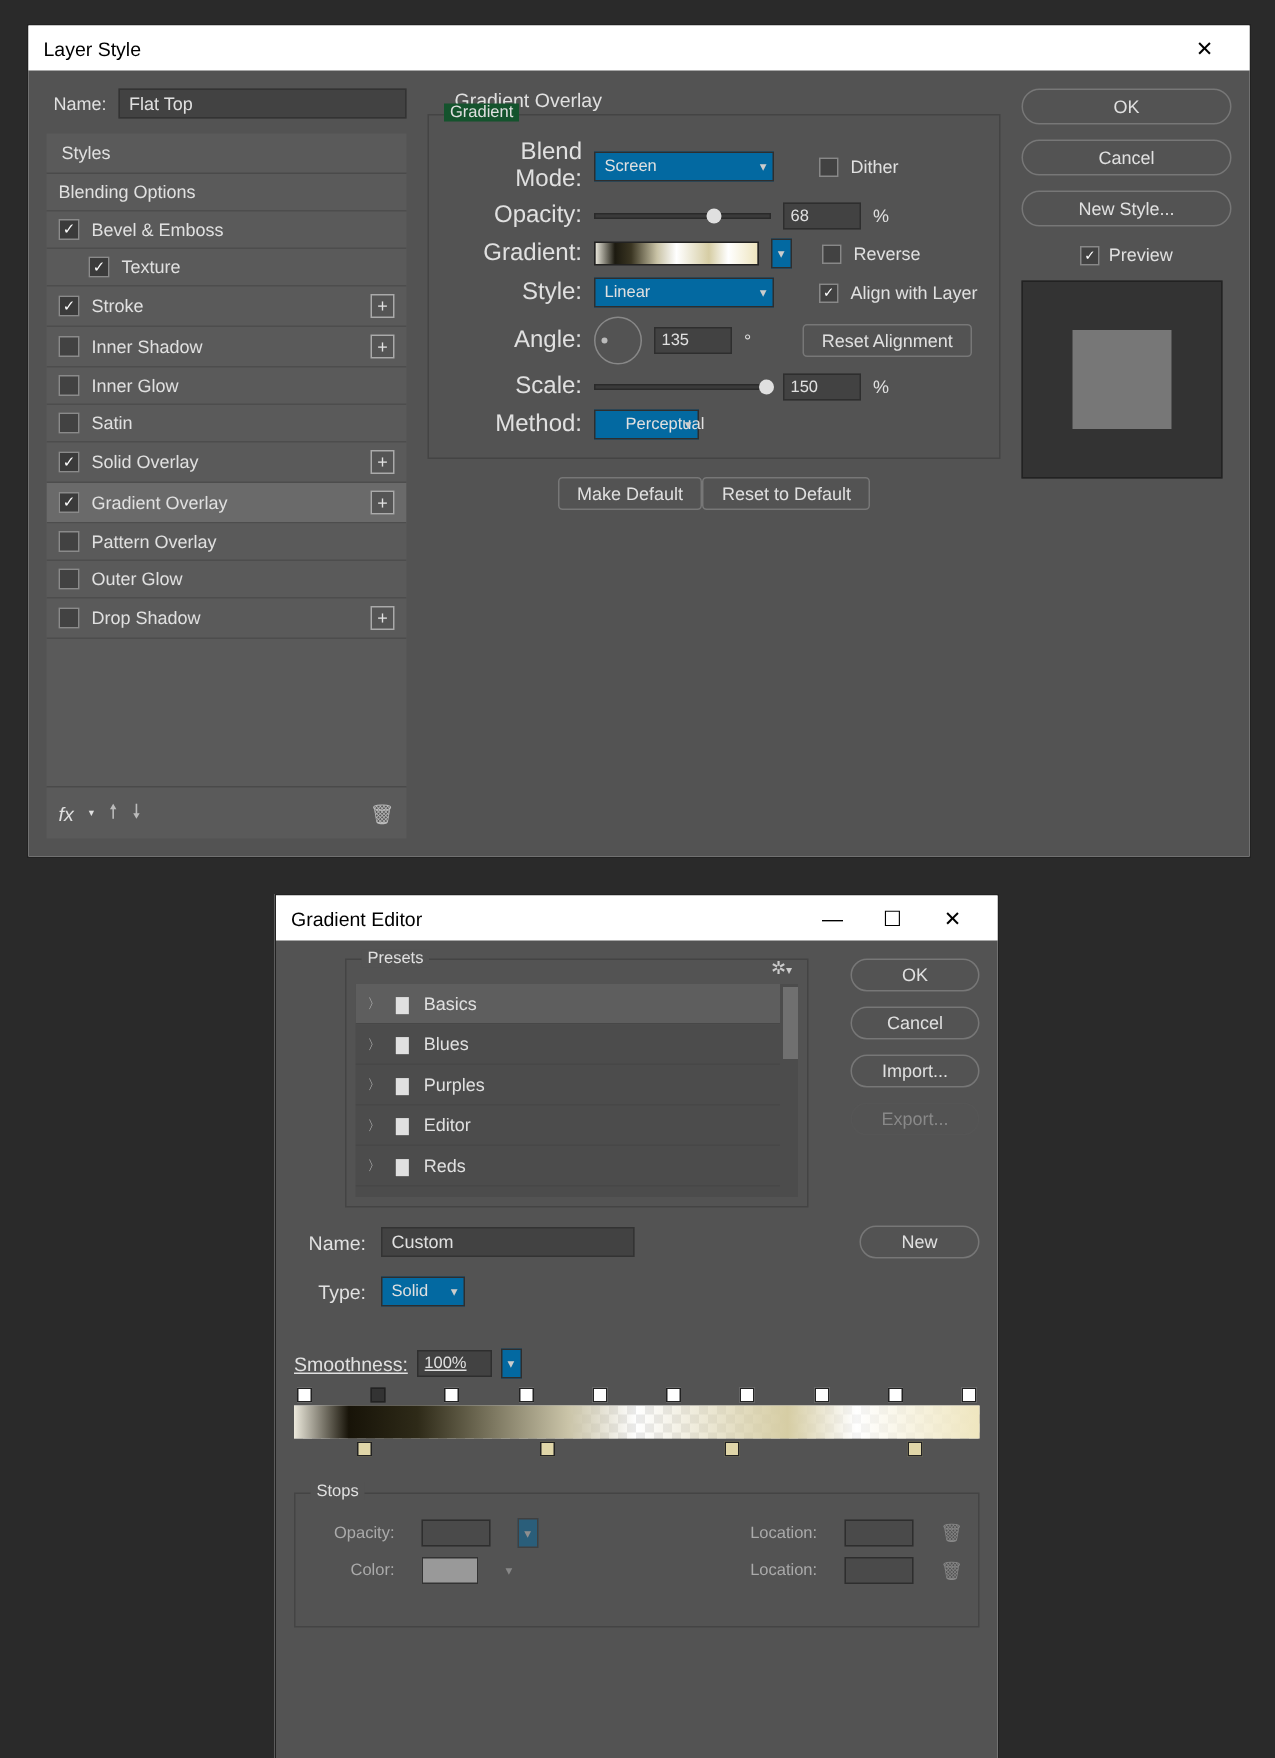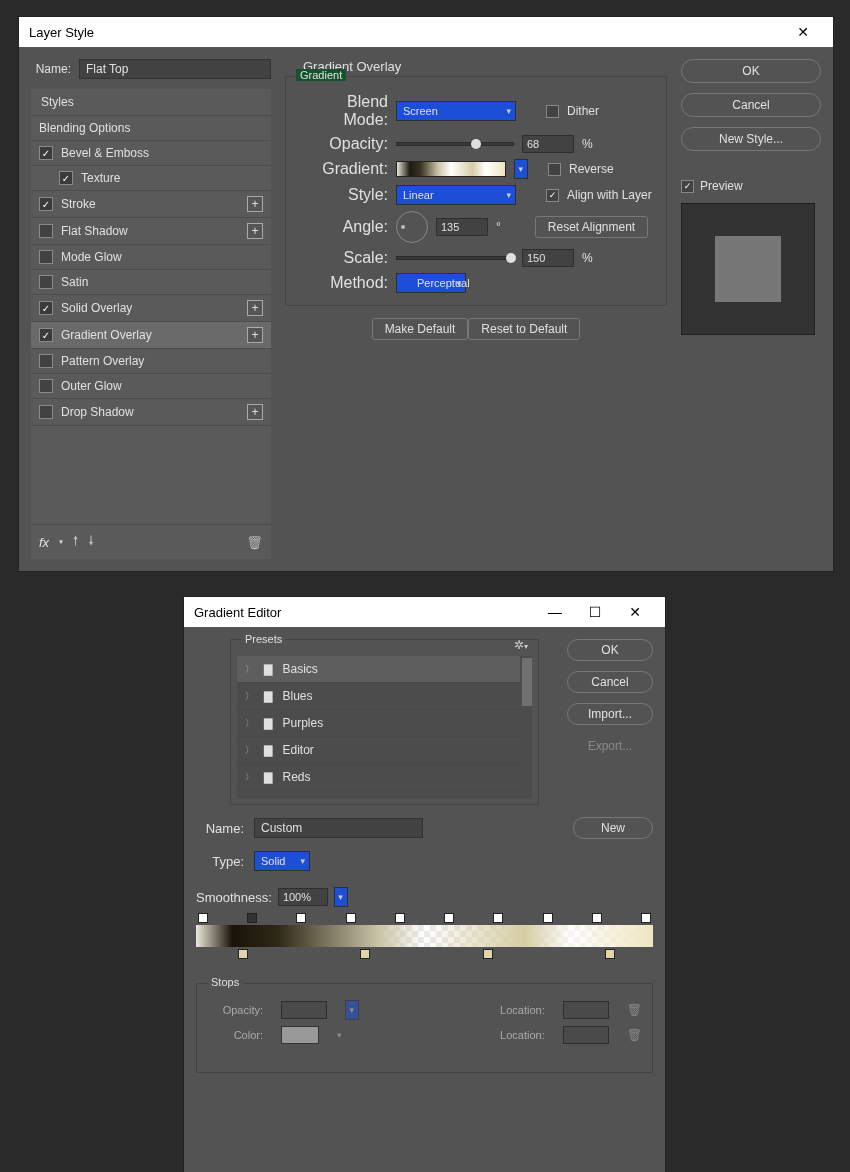--- a/index.html
+++ b/index.html
@@ -36,39 +36,39 @@
 .styles-footer .fx { font-style: italic; font-size: 13px; }
 .styles-footer .arrow, .styles-footer .trash { font-size: 13px; color: #bbb; }
 .styles-footer .spacer { flex: 1; }
 
 .ls-mid { flex: 1; display: flex; flex-direction: column; }
 .panel-title { font-size: 13px; margin: 0 0 2px 18px; }
 .gradbox { border: 1px solid #444; padding: 10px 14px 14px 14px; background: #535353; height: 230px; position: relative; }
 .gradbox .fieldset-label { position: absolute; top: -8px; left: 10px; background: #14532d; padding: 0 4px; font-size: 11px; }
 .grow { display: flex; align-items: center; margin: 6px 0; gap: 8px; }
 .grow .glabel { width: 88px; text-align: right; font-size: 16px; }
-.select { background: #1d4ed8; border: 1px solid #2e2e2e; color: #e0e0e0; height: 20px; padding: 0 18px 0 6px; font-size: 11px; position: relative; display: inline-flex; align-items: center; cursor: pointer; }
+.select { background: #0369a1; border: 1px solid #2e2e2e; color: #e0e0e0; height: 20px; padding: 0 18px 0 6px; font-size: 11px; position: relative; display: inline-flex; align-items: center; cursor: pointer; }
 .select::after { content: "▾"; position: absolute; right: 4px; font-size: 9px; color: #ccc; }
 .select.w120 { width: 120px; }
 .select.w70 { width: 70px; padding-left: 20px; }
 .chkbox { width: 13px; height: 13px; border: 1px solid #888; background: #424242; display: inline-flex; align-items: center; justify-content: center; font-size: 9px; color: #fff; }
 .chkbox.checked::after { content: "✓"; }
 .slider-track { width: 118px; height: 4px; background: #3a3a3a; position: relative; border: 1px solid #2a2a2a; }
 .slider-thumb { position: absolute; top: -4px; width: 10px; height: 10px; background: #e0e0e0; border-radius: 50%; transform: translateX(-50%); }
 .numbox { background: #424242; border: 1px solid #2e2e2e; color: #e0e0e0; width: 52px; height: 18px; font-size: 11px; padding: 0 4px; }
 .btn { background: #535353; border: 1px solid #777; border-radius: 10px; color: #e0e0e0; padding: 3px 16px; font-size: 12px; cursor: pointer; }
 .btn-secondary { border-radius: 3px; padding: 3px 12px; }
 .angle-dial { width: 32px; height: 32px; border: 1px solid #888; border-radius: 50%; position: relative; background: #535353; }
 .angle-dial .dot { width: 4px; height: 4px; background: #bbb; border-radius: 50%; position: absolute; top: 13px; left: 4px; }
 .grad-preview { width: 110px; height: 16px; background: linear-gradient(90deg,#e8e6da 0%, #1c1a10 12%, #3a3522 22%, #c9c3a6 38%, #fff 50%, #d6cda4 70%, #fff 82%, #eee5bf 100%); border: 1px solid #222; cursor: pointer; }
 .defaults-row { display: flex; justify-content: center; margin-top: 12px; }
 
 .ls-right { width: 140px; display: flex; flex-direction: column; gap: 10px; align-items: stretch; }
 .ls-right .btn { width: 100%; text-align: center; border-radius: 12px; padding: 4px 0; }
-.prev-row { display: flex; align-items: center; justify-content: flex-start; gap: 6px; margin-top: 18px; }
+.prev-row { display: flex; align-items: center; justify-content: center; gap: 6px; margin-top: 2px; }
 .preview-canvas { background: #333; border: 1px solid #222; width: 134px; height: 132px; display: flex; align-items: center; justify-content: center; }
 .preview-canvas .inner { width: 66px; height: 66px; background: #777; }
 
 
 #gradeditor { left: 183px; top: 596px; width: 483px; }
 #gradeditor .dlgbody { height: 546px; display: flex; flex-direction: column; gap: 12px; }
 
 .ge-top { display: flex; gap: 28px; margin-left: 34px; }
 .presets-panel { flex: 1; border: 1px solid #444; padding: 6px 6px 6px 6px; position: relative; background: #535353; }
 .presets-panel .fieldset-label { position: absolute; top: -7px; left: 10px; background: #535353; padding: 0 4px; font-size: 11px; }
@@ -82,21 +82,21 @@
 .preset-row.selected { background: #5e5e5e; }
 
 .ge-btncol { width: 86px; display: flex; flex-direction: column; gap: 10px; }
 .ge-btncol .btn { width: 100%; text-align: center; border-radius: 12px; padding: 3px 0; }
 .ge-btncol .btn.disabled { color: #888; border-color: #555; }
 
 .ge-row { display: flex; align-items: center; gap: 10px; }
 .ge-row label { width: 48px; text-align: right; font-size: 13px; }
 .ge-row .name-input { width: 246px; }
 
-.gradstrip-wrap { margin-top: 4px; }
+.gradstrip-wrap { margin-top: 16px; text-decoration: underline; }
 .stoprow { display: flex; justify-content: space-between; padding: 0 2px; }
 .stop-top, .stop-bot { width: 10px; height: 10px; background: #fff; border: 1px solid #222; display: inline-block; }
 .stop-bot { background: #e0d6a8; }
 .gradstrip { height: 22px; margin: 2px 0; background:
   linear-gradient(90deg,#ece9dc 0%, #171308 8%, #2e2a18 18%, #cac4a8 40%, rgba(255,255,255,0.6) 50%, #d6cda4 72%, rgba(255,255,255,0.8) 82%, #efe6bf 100%),
   repeating-conic-gradient(#ccc 0 25%, #fff 0 50%) 0 0/12px 12px;
   border: 0;
 }
 .stops-fieldset { border: 1px solid #444; padding: 10px; margin-top: 12px; position: relative; height: 90px; }
 .stops-fieldset .fieldset-label { position: absolute; top: -8px; left: 10px; background: #535353; padding: 0 4px; font-size: 11px; }
@@ -136,26 +136,26 @@
               <span class="chk checked"></span>
               <span class="lbl">Texture</span>
             </div>
             <div class="style-row">
               <span class="chk checked"></span>
               <span class="lbl">Stroke</span>
               <span class="plus">+</span>
             </div>
             <div class="style-row">
               <span class="chk"></span>
-              <span class="lbl">Flat Shadow</span>
-              <span class="plus">+</span>
-            </div>
-            <div class="style-row">
-              <span class="chk"></span>
-              <span class="lbl">Mode Glow</span>
+              <span class="lbl">Inner Shadow</span>
+              <span class="plus">+</span>
+            </div>
+            <div class="style-row">
+              <span class="chk"></span>
+              <span class="lbl">Inner Glow</span>
             </div>
             <div class="style-row">
               <span class="chk"></span>
               <span class="lbl">Satin</span>
             </div>
             <div class="style-row">
               <span class="chk checked"></span>
               <span class="lbl">Solid Overlay</span>
               <span class="plus">+</span>
             </div>

